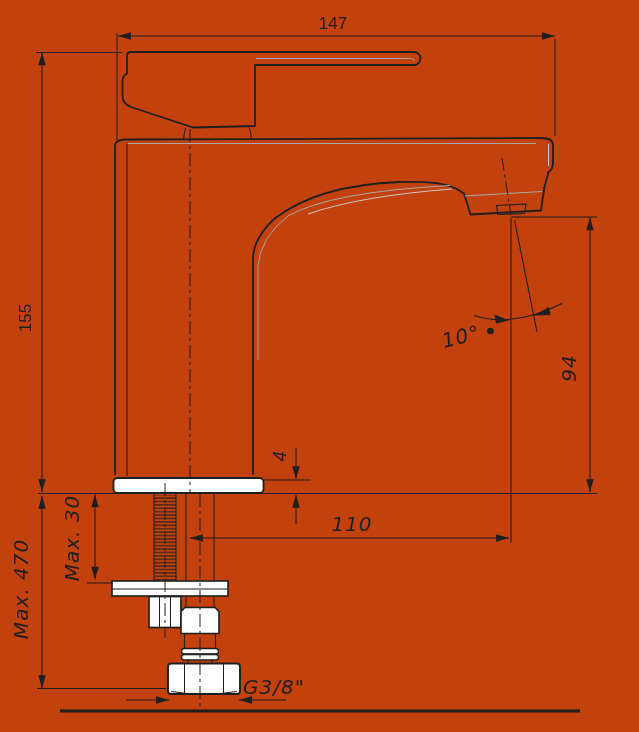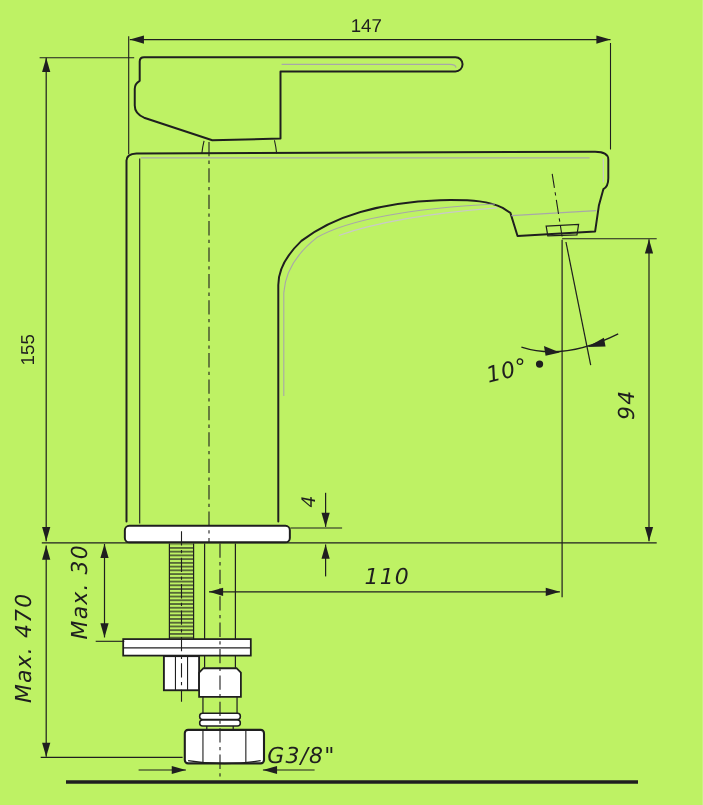--- a/index.html
+++ b/index.html
@@ -1,16 +1,16 @@
 <!DOCTYPE html>
 <html><head>
 <meta charset="utf-8">
 <style>
   html,body{margin:0;padding:0;background:#ffffff;}
-  .canvas{position:relative;width:639px;height:732px;background:#bef264;overflow:hidden;}
+  .canvas{position:relative;width:639px;height:732px;background:#c2410c;overflow:hidden;}
   svg{display:block;}
   .t-u{font-family:"Liberation Sans",sans-serif;font-size:17px;fill:#1f1f1f;}
   .t-i{font-family:"DejaVu Sans",sans-serif;font-style:italic;font-size:20px;fill:#1f1f1f;letter-spacing:1px;}
   .t-i-sm{font-family:"DejaVu Sans",sans-serif;font-style:italic;font-size:17px;fill:#1f1f1f;}
   .outline{stroke:#1f1f1f;stroke-width:1.8;fill:none;stroke-linejoin:round;stroke-linecap:round;}
   .thin{stroke:#1f1f1f;stroke-width:1.1;fill:none;}
   .hair{stroke:#1f1f1f;stroke-width:1;fill:none;}
   .hl{stroke:#a8a8a8;stroke-width:1;fill:none;}
   .hl2{stroke:#c9c9c9;stroke-width:1;fill:none;}
   .dim{stroke:#1f1f1f;stroke-width:1.1;fill:none;}

